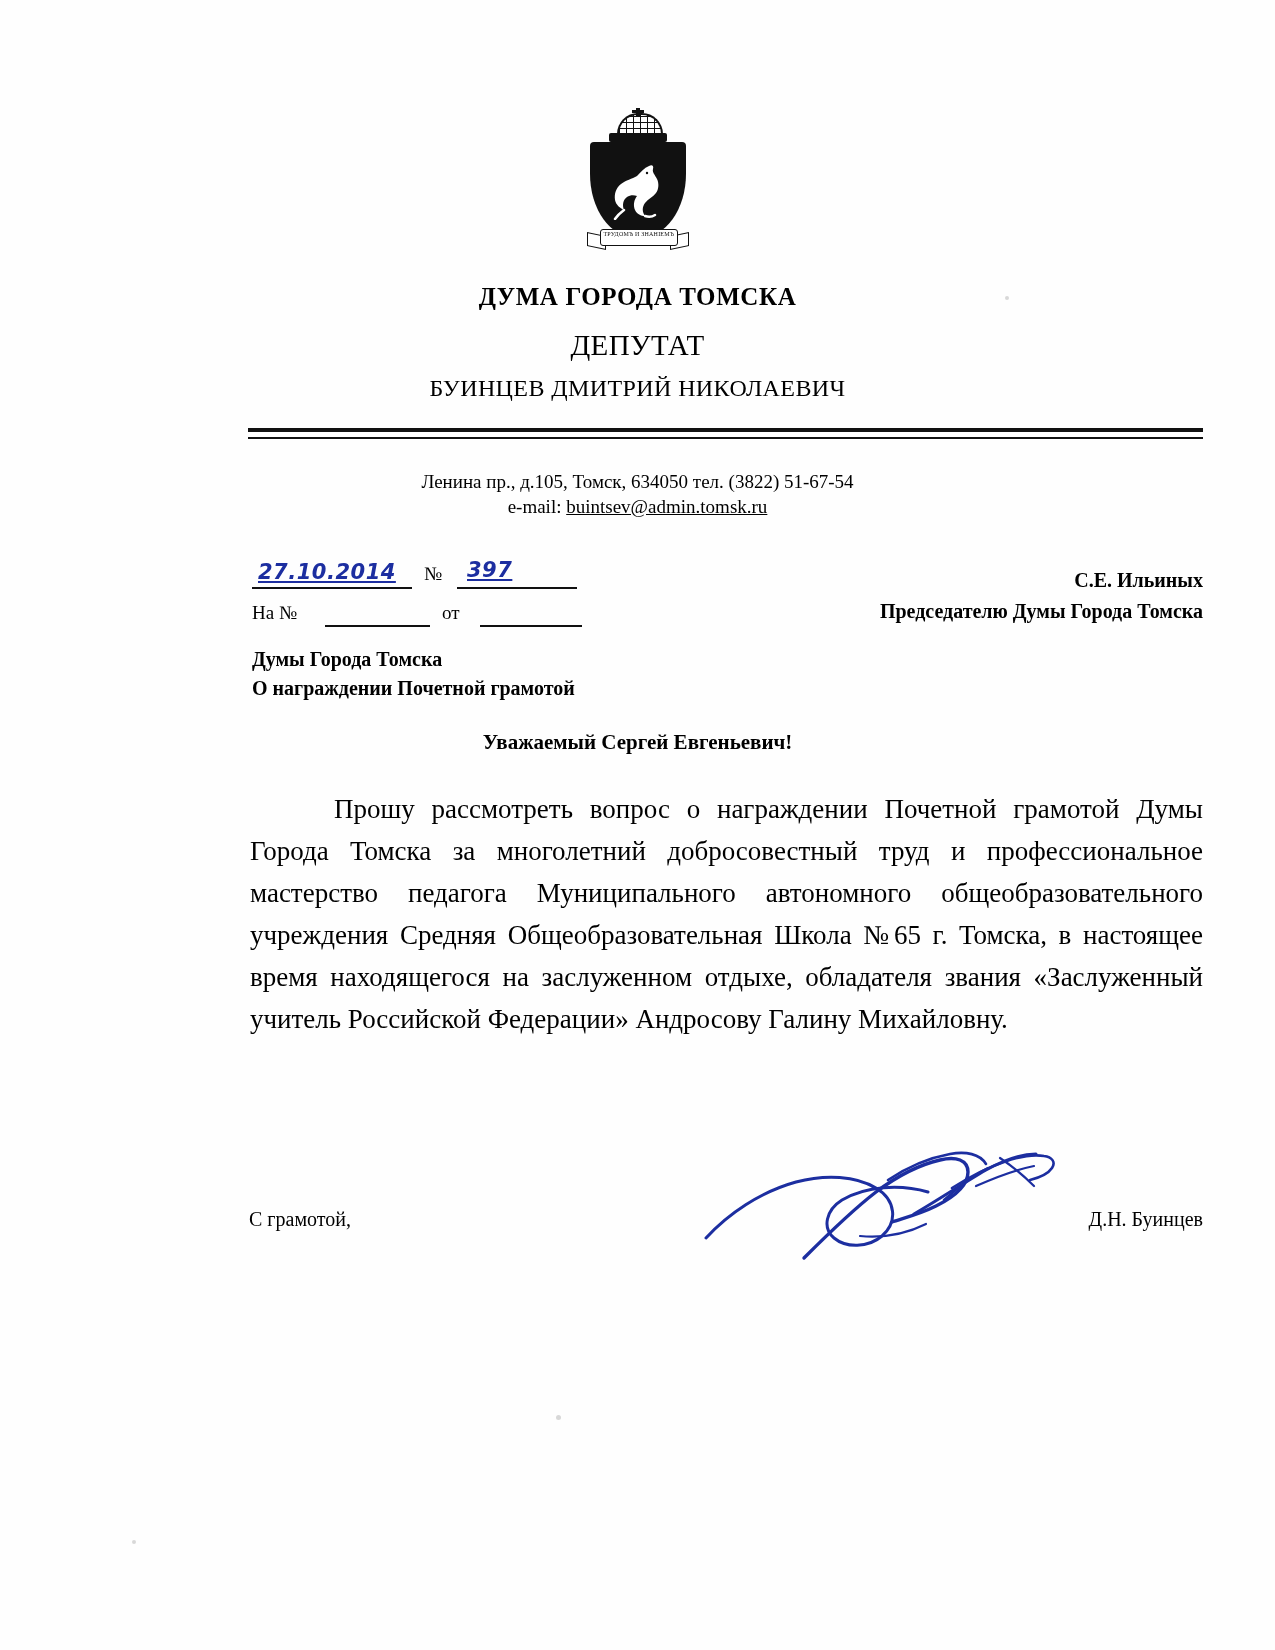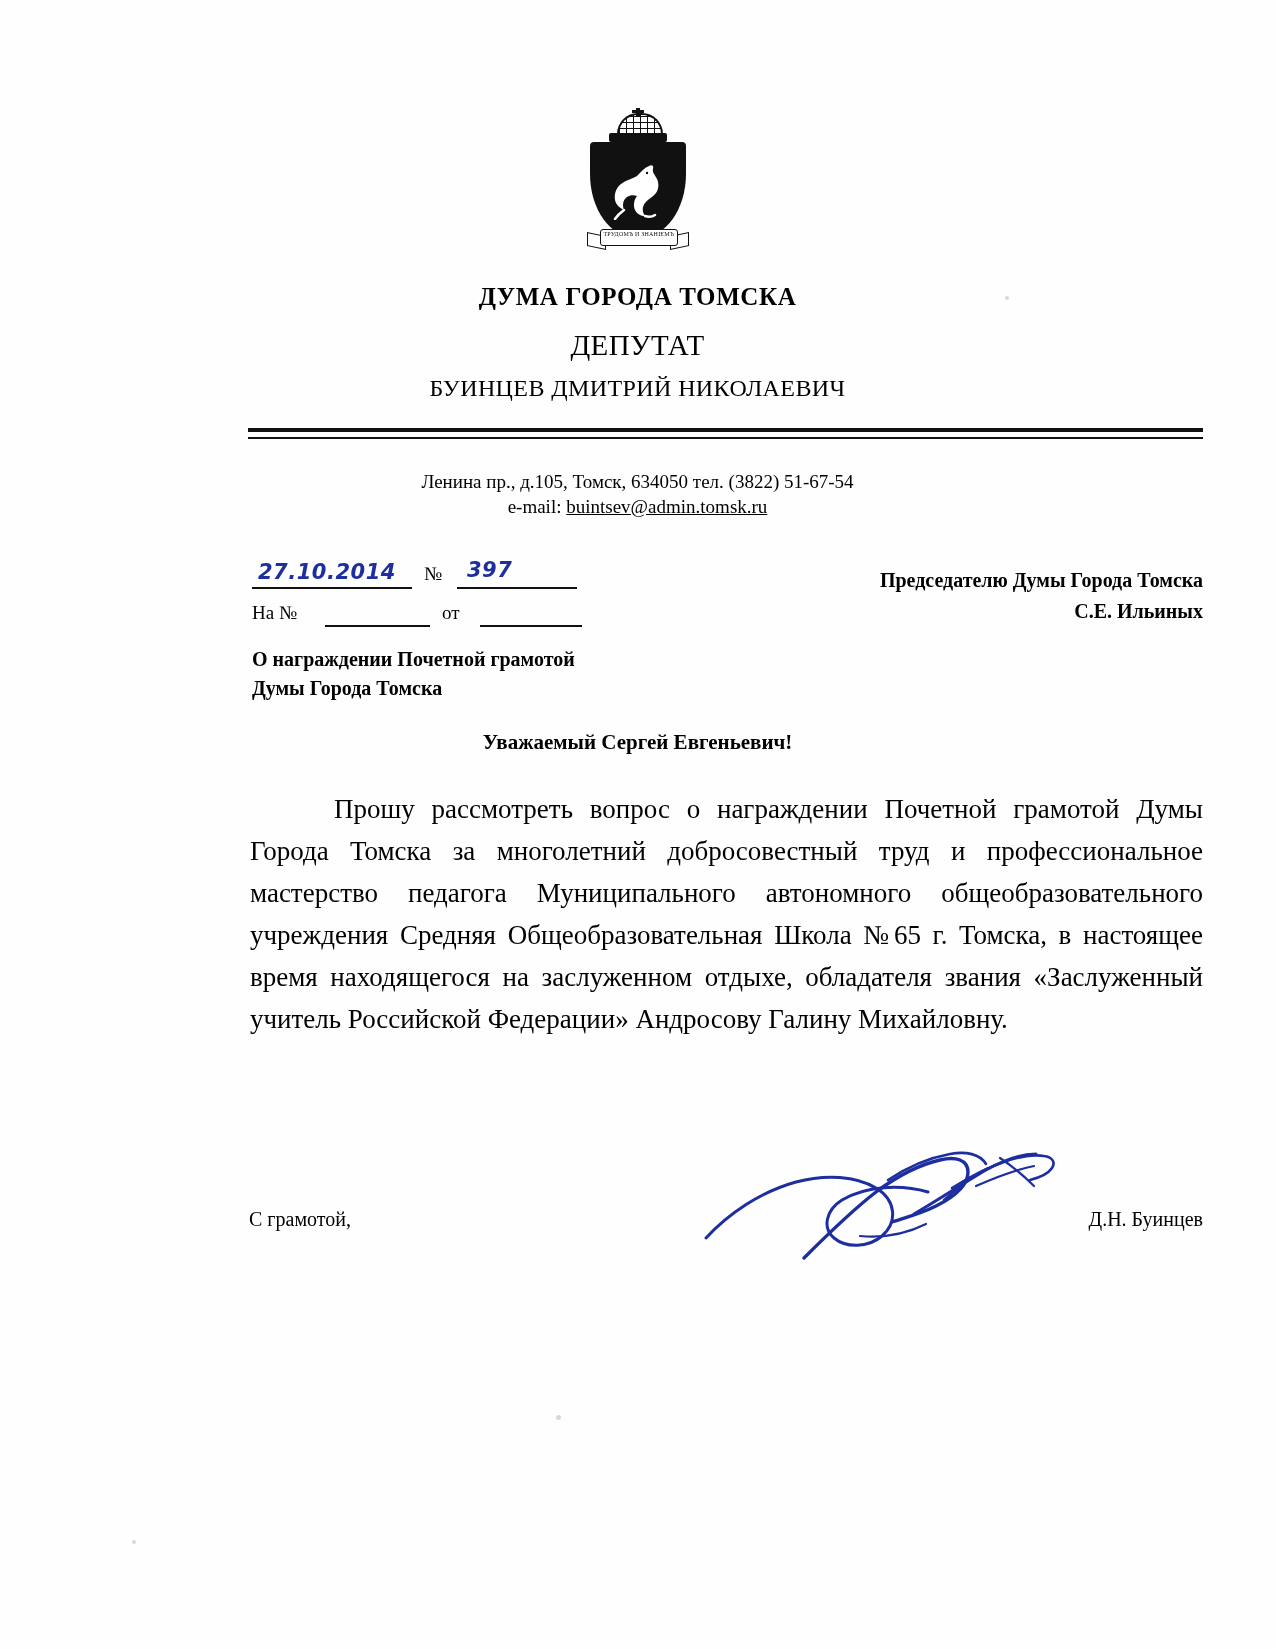--- a/index.html
+++ b/index.html
@@ -195,20 +195,21 @@
     position: relative;
     height: 32px;
   }
   .hand {
     font-family: "DejaVu Sans", sans-serif;
     color: #1c2ea0;
     font-size: 21px;
     font-style: italic;
     font-weight: bold;
     letter-spacing: 0.5px;
+    text-decoration: underline;
   }
   .ref-date {
     position: absolute;
     left: 6px; top: 0;
   }
   .ref-date-underline {
     position: absolute;
     left: 0; top: 27px;
     width: 160px; height: 1.6px;
     background: #111;
@@ -381,27 +382,27 @@
     </div>
     <div class="ref-row2">
       <span class="ref-onno-label">На №</span>
       <span class="ref-onno-underline"></span>
       <span class="ref-ot-label">от</span>
       <span class="ref-ot-underline"></span>
     </div>
   </div>
 
   <div class="addressee">
+    <div>С.Е. Ильиных</div>
     <div>Председателю Думы Города Томска</div>
-    <div>С.Е. Ильиных</div>
   </div>
 
   <div class="subject">
+    <div>Думы Города Томска</div>
     <div>О награждении Почетной грамотой</div>
-    <div>Думы Города Томска</div>
   </div>
 
   <div class="salutation">Уважаемый Сергей Евгеньевич!</div>
 
   <div class="body-text">Прошу рассмотреть вопрос о награждении Почетной грамотой Думы Города Томска за многолетний добросовестный труд и профессиональное мастерство педагога Муниципального автономного общеобразовательного учреждения Средняя Общеобразовательная Школа №65 г. Томска, в настоящее время находящегося на заслуженном отдыхе, обладателя звания «Заслуженный учитель Российской Федерации» Андросову Галину Михайловну.</div>
 
 
   <div class="sig-closing">С грамотой,</div>
 
   <div class="signature">

